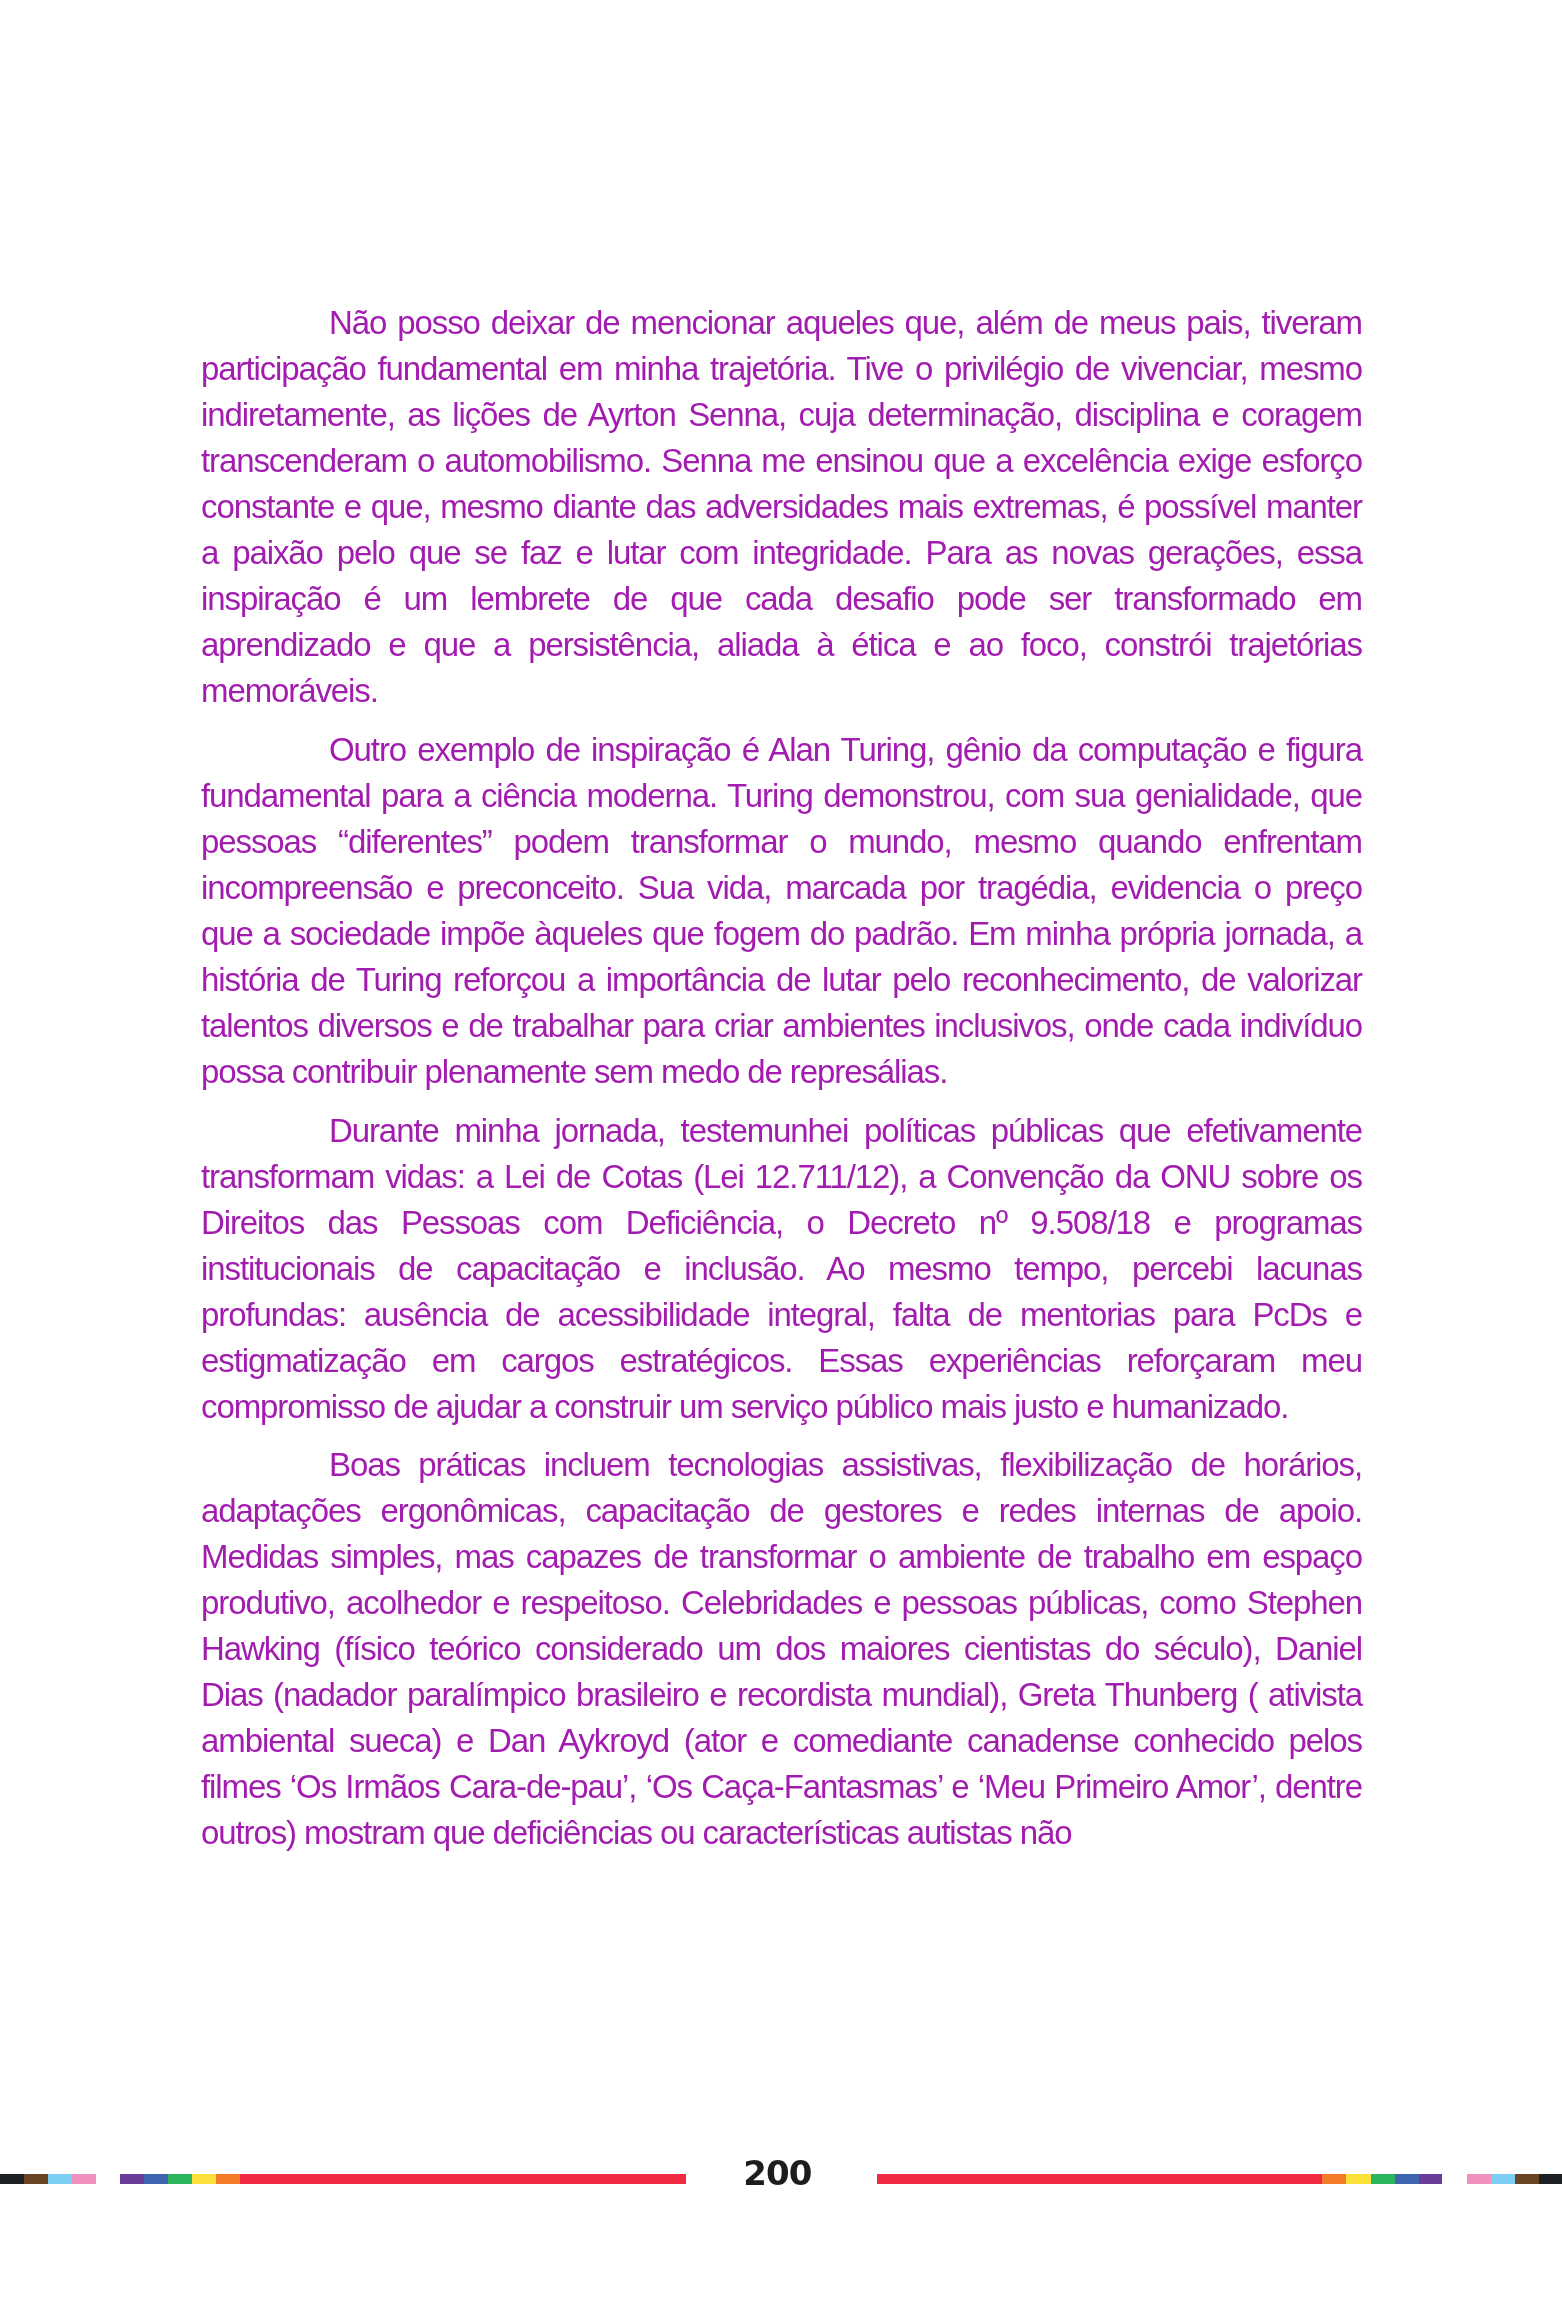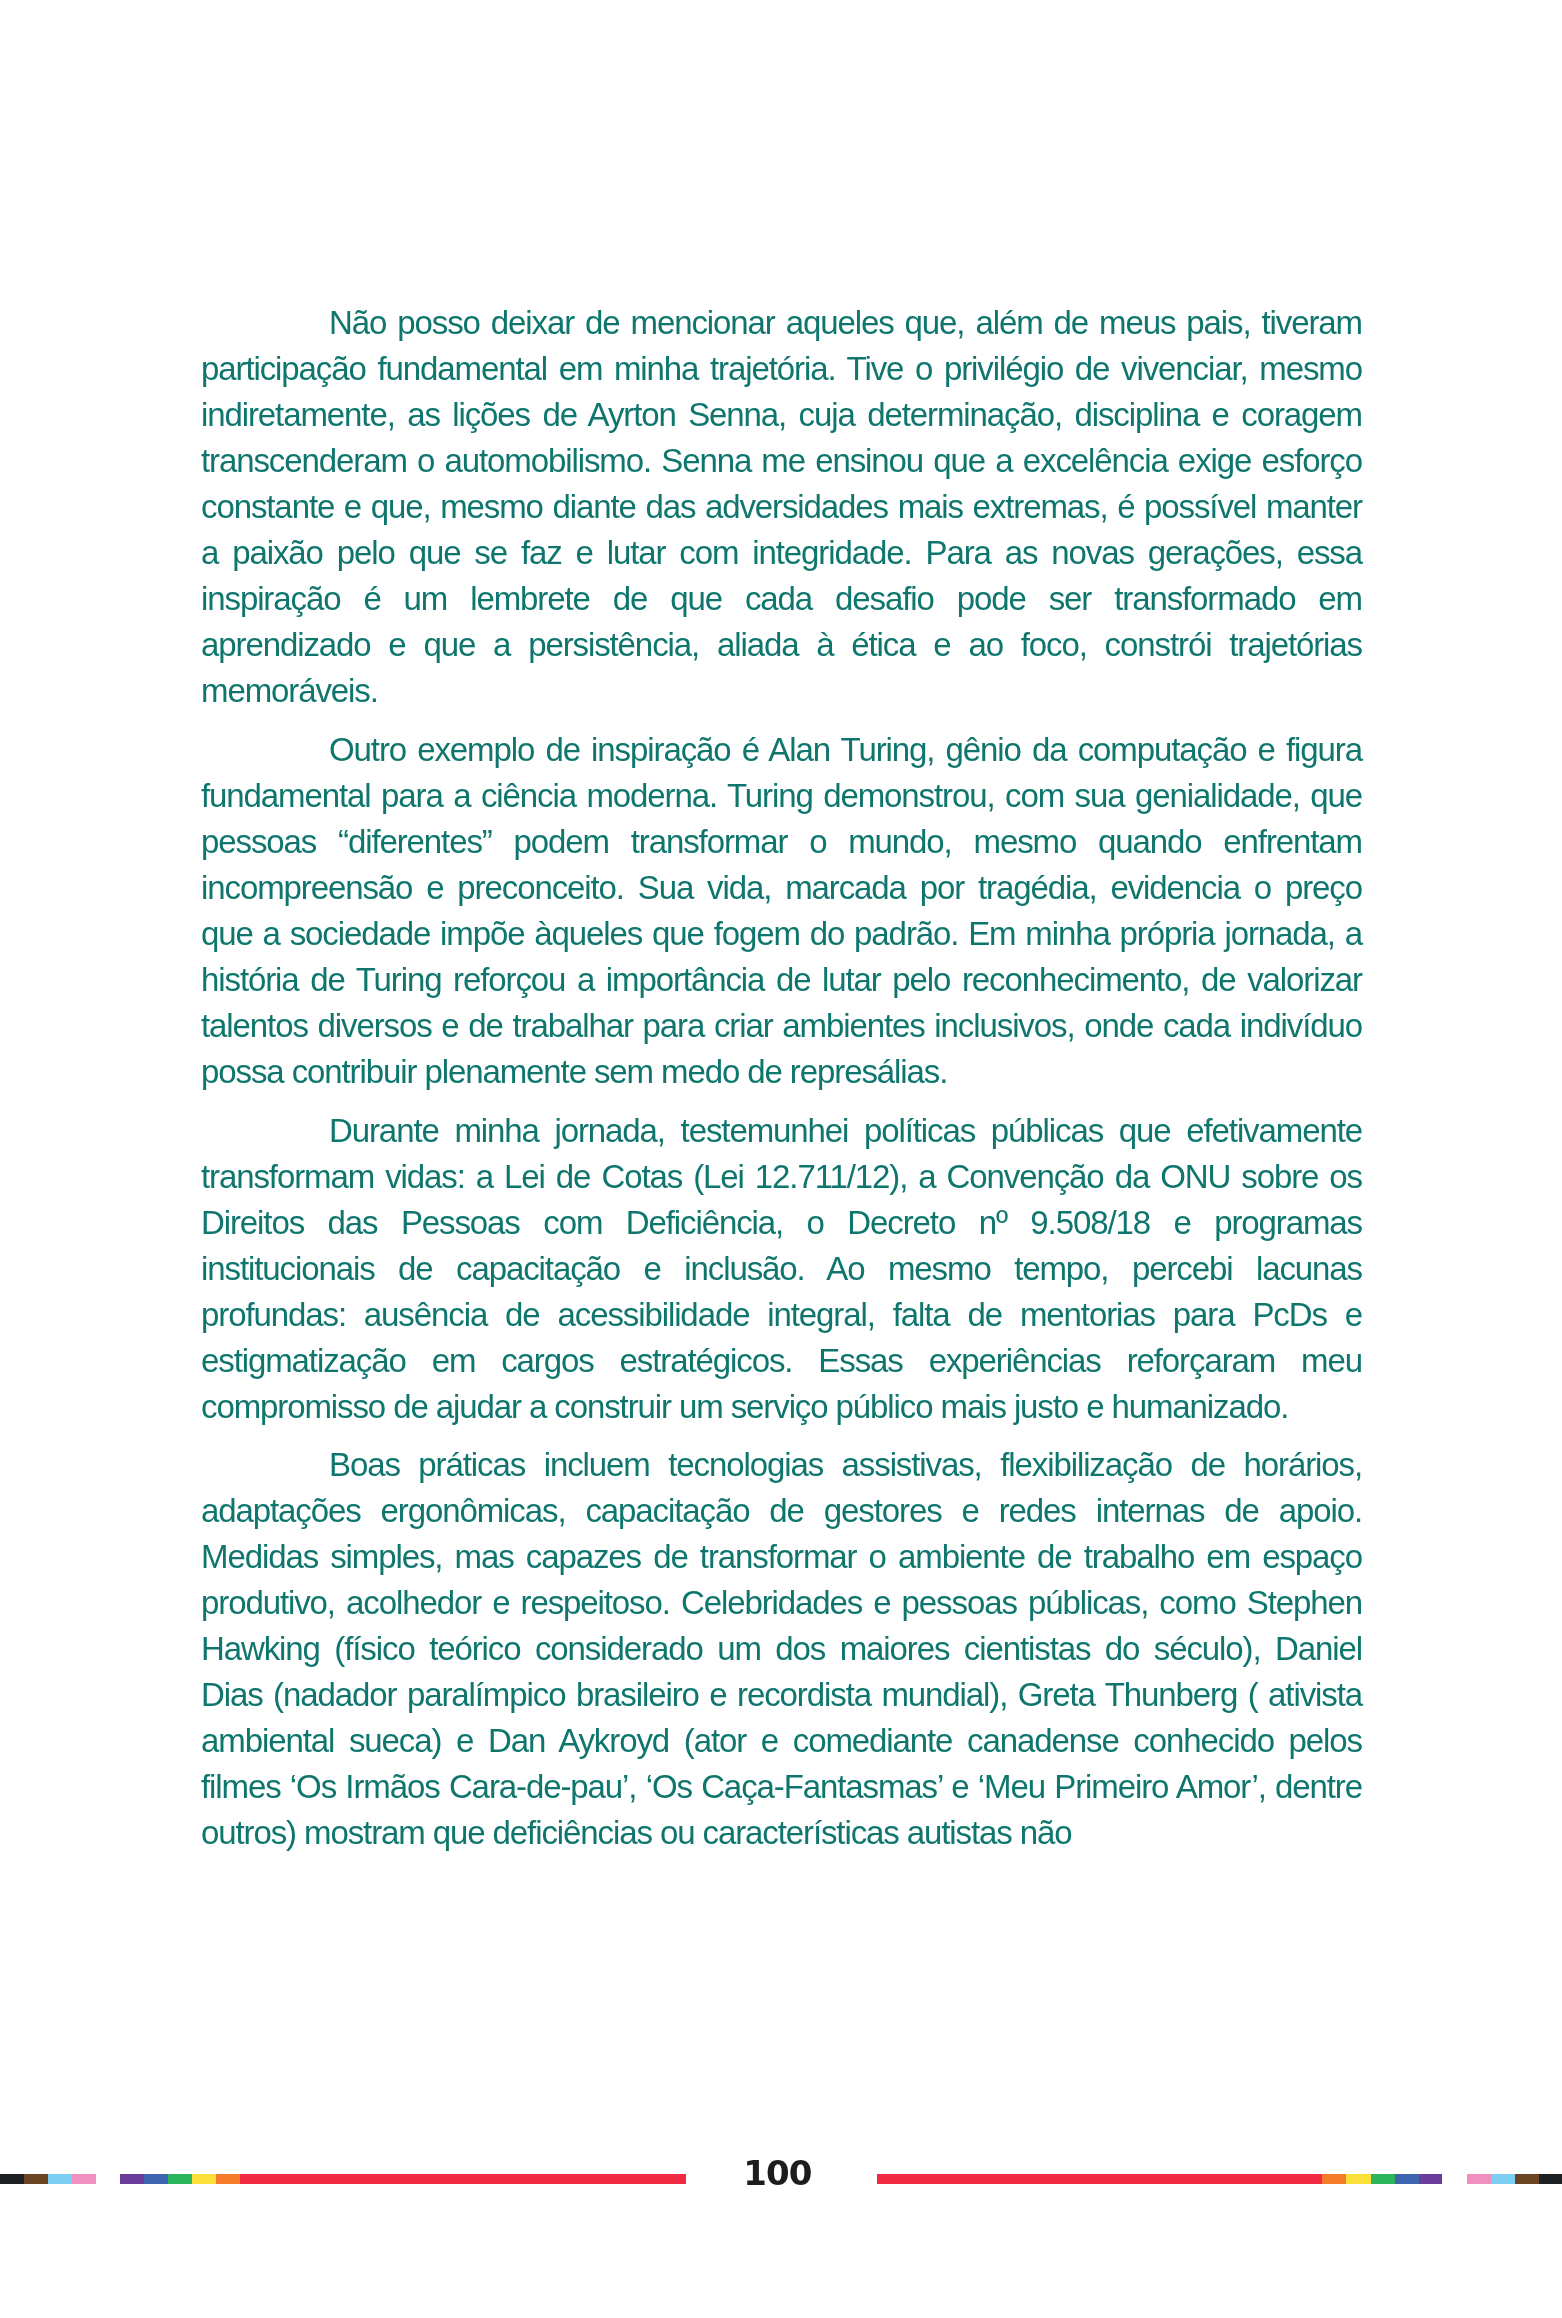--- a/index.html
+++ b/index.html
@@ -5,21 +5,21 @@
   html, body { margin: 0; padding: 0; background: #ffffff; }
   body { width: 1563px; height: 2319px; position: relative; overflow: hidden; }
   .page-body {
     position: absolute;
     left: 201px;
     top: 300px;
     width: 1161px;
     font-family: "Liberation Sans Narrow", "Liberation Sans", sans-serif;
     font-size: 33px;
     line-height: 46px;
-    color: #0f766e;
+    color: #a21caf;
     text-align: justify;
   }
   .page-body p {
     margin: 0 0 12.8px 0;
     text-indent: 128px;
     letter-spacing: -1.1px;
     word-spacing: 0px;
   }
   .footer-bar { position: absolute; top: 2174px; height: 10.2px; }
   .seg { position: absolute; top: 0; height: 10.2px; }
@@ -53,21 +53,21 @@
   <span class="seg" style="left: 48px; width: 24px; background: rgb(124, 207, 242);"></span>
   <span class="seg" style="left: 72px; width: 24px; background: rgb(239, 144, 191);"></span>
   <span class="seg" style="left: 120px; width: 24px; background: rgb(106, 61, 154);"></span>
   <span class="seg" style="left: 144px; width: 24px; background: rgb(63, 101, 176);"></span>
   <span class="seg" style="left: 168px; width: 24px; background: rgb(45, 181, 93);"></span>
   <span class="seg" style="left: 192px; width: 24px; background: rgb(253, 225, 59);"></span>
   <span class="seg" style="left: 216px; width: 24px; background: rgb(244, 123, 42);"></span>
   <span class="seg" style="left: 240px; width: 446px; background: rgb(240, 42, 67);"></span>
 </div>
 
-<div class="page-number">100</div>
+<div class="page-number">200</div>
 
 <div class="footer-bar" style="left:877px;width:685px;">
   <span class="seg" style="left: 0px; width: 445px; background: rgb(240, 42, 67);"></span>
   <span class="seg" style="left: 445px; width: 24px; background: rgb(244, 123, 42);"></span>
   <span class="seg" style="left: 469px; width: 25px; background: rgb(253, 225, 59);"></span>
   <span class="seg" style="left: 494px; width: 24px; background: rgb(45, 181, 93);"></span>
   <span class="seg" style="left: 518px; width: 24px; background: rgb(63, 101, 176);"></span>
   <span class="seg" style="left: 542px; width: 23px; background: rgb(106, 61, 154);"></span>
   <span class="seg" style="left: 590px; width: 24px; background: rgb(239, 144, 191);"></span>
   <span class="seg" style="left: 614px; width: 25px; background: rgb(124, 207, 242);"></span>

